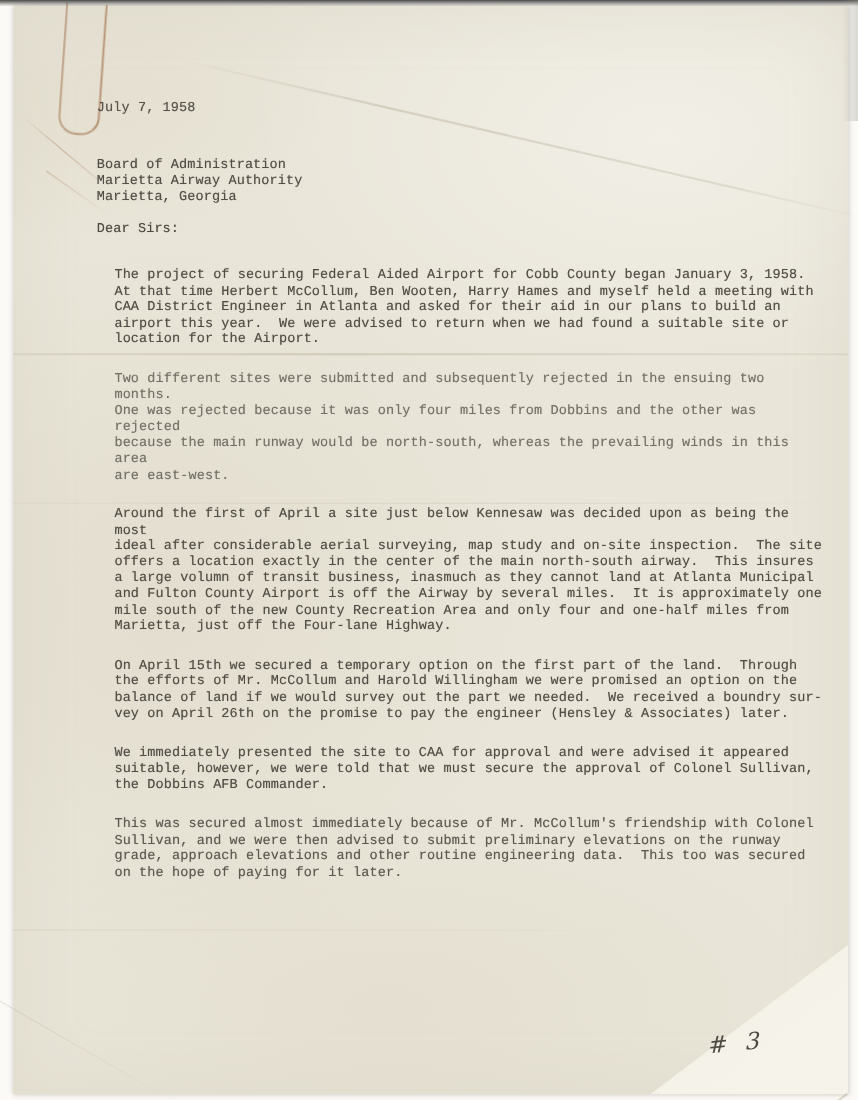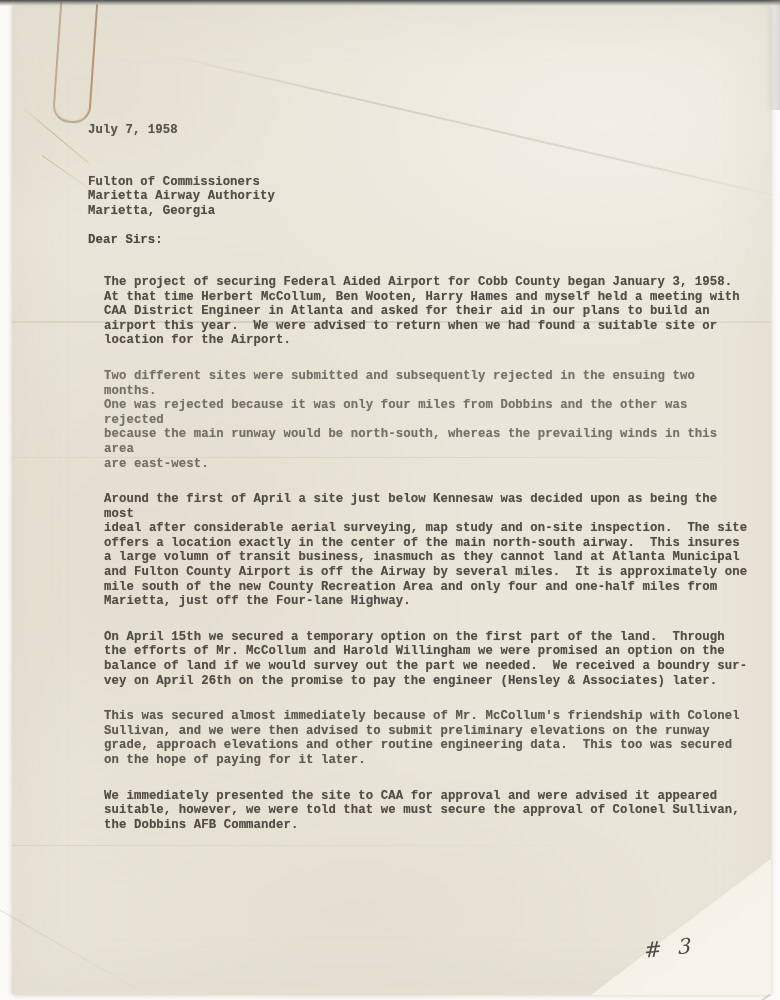--- a/index.html
+++ b/index.html
@@ -88,25 +88,25 @@
   .corner-fold-crease{
     position:absolute;right:0;bottom:0;width:226px;height:2px;
     background:linear-gradient(to right,rgba(130,120,96,0.45),rgba(130,120,96,0.25));
     transform:rotate(-37deg);transform-origin:right bottom;
     transform-box:border-box;
     z-index:4;
   }
   
   .letter{
     position:absolute;left:76px;top:0;right:22px;
-    padding-top:118px;
+    padding-top:86px;
     color:#46413a;
     font-size:12.3px;
     line-height:14.6px;
-    font-weight:700;
+    font-weight:400;
     letter-spacing:0.1px;
     text-shadow:0 0 0.7px rgba(70,64,56,0.5);
     z-index:2;
   }
   .date-line{margin-bottom:37px;opacity:0.88;}
   .address-block{margin-bottom:15px;}
   .address-line{opacity:0.92;}
   .salutation{margin-bottom:27px;opacity:0.95;}
   .para{
     white-space:pre-wrap;
@@ -142,21 +142,21 @@
   <div class="crease crease-diag-bl"></div>
 
   <div class="paperclip-imprint"></div>
   <div class="rust-scratch-1"></div>
   <div class="rust-scratch-2"></div>
 
   <div class="letter">
     <div class="date-line">July 7, 1958</div>
 
     <div class="address-block">
-      <div class="address-line">Fulton of Commissioners</div>
+      <div class="address-line">Board of Administration</div>
       <div class="address-line">Marietta Airway Authority</div>
       <div class="address-line">Marietta, Georgia</div>
     </div>
 
     <div class="salutation">Dear Sirs:</div>
 
     <p class="para">The project of securing Federal Aided Airport for Cobb County began January 3, 1958.
 At that time Herbert McCollum, Ben Wooten, Harry Hames and myself held a meeting with
 CAA District Engineer in Atlanta and asked for their aid in our plans to build an
 airport this year.  We were advised to return when we had found a suitable site or
@@ -169,26 +169,26 @@
 ideal after considerable aerial surveying, map study and on-site inspection.  The site
 offers a location exactly in the center of the main north-south airway.  This insures
 a large volumn of transit business, inasmuch as they cannot land at Atlanta Municipal
 and Fulton County Airport is off the Airway by several miles.  It is approximately one
 mile south of the new County Recreation Area and only four and one-half miles from
 Marietta, just off the Four-lane Highway.</p>
     <p class="para">On April 15th we secured a temporary option on the first part of the land.  Through
 the efforts of Mr. McCollum and Harold Willingham we were promised an option on the
 balance of land if we would survey out the part we needed.  We received a boundry sur-
 vey on April 26th on the promise to pay the engineer (Hensley &amp; Associates) later.</p>
+    <p class="para">We immediately presented the site to CAA for approval and were advised it appeared
+suitable, however, we were told that we must secure the approval of Colonel Sullivan,
+the Dobbins AFB Commander.</p>
     <p class="para fade-3">This was secured almost immediately because of Mr. McCollum's friendship with Colonel
 Sullivan, and we were then advised to submit preliminary elevations on the runway
 grade, approach elevations and other routine engineering data.  This too was secured
 on the hope of paying for it later.</p>
-    <p class="para">We immediately presented the site to CAA for approval and were advised it appeared
-suitable, however, we were told that we must secure the approval of Colonel Sullivan,
-the Dobbins AFB Commander.</p>
   </div>
 
   <div class="corner-fold"></div>
   <div class="corner-fold-crease"></div>
 </div>
 
 <div class="page-annotation"># 3</div>
 
 </body></html>

